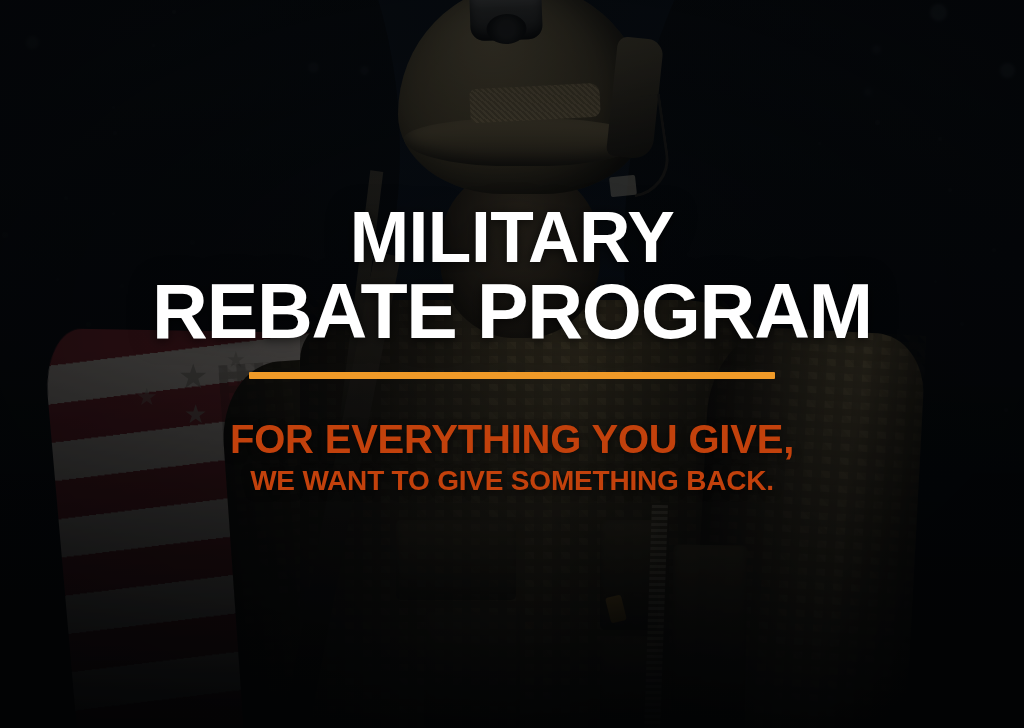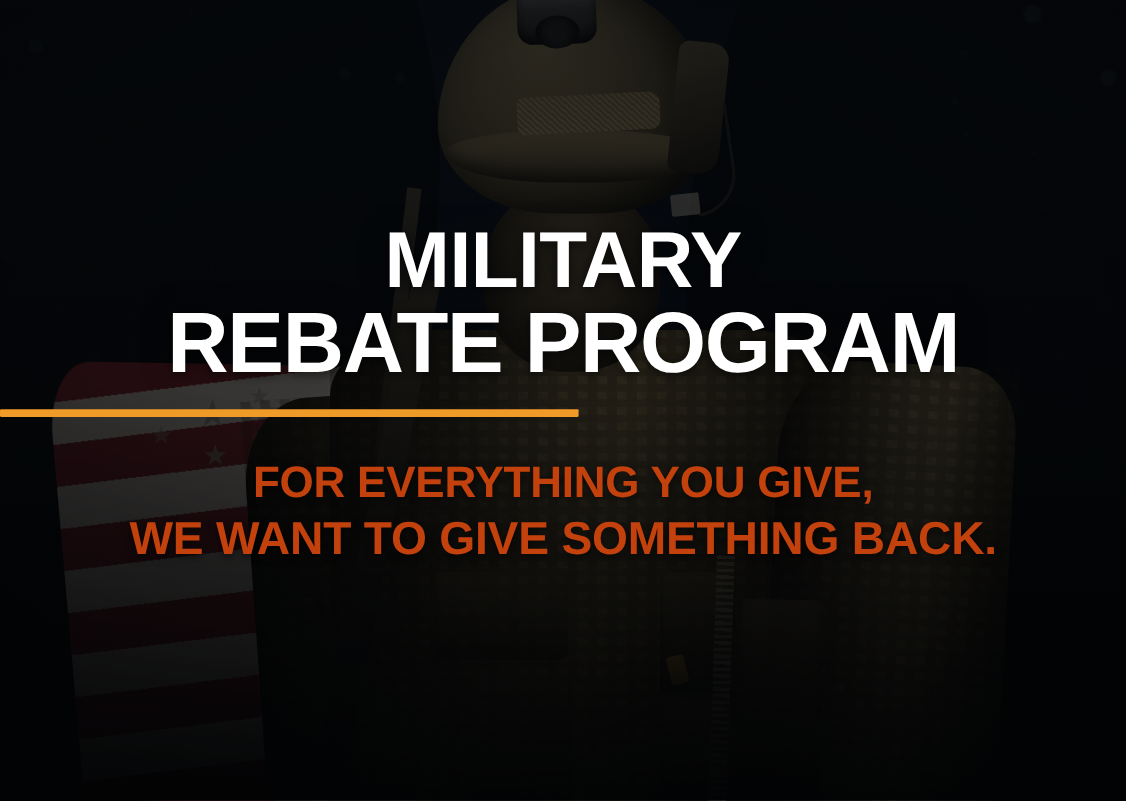--- a/index.html
+++ b/index.html
@@ -348,20 +348,21 @@
     background: rgba(6,9,13,.30);
     pointer-events: none;
   }
 
   
   .content {
     position: absolute;
     inset: 0;
     display: flex;
     flex-direction: column;
+    align-items: center;
     justify-content: flex-start;
     text-align: center;
   }
 
   .headline {
     margin: 0;
     padding: 0;
     color: #ffffff;
     font-family: "Liberation Sans", sans-serif;
     font-weight: 700;
@@ -391,21 +392,21 @@
     font-family: "Liberation Sans", sans-serif;
     font-weight: 700;
     font-size: 40px;
     line-height: 1.22;
     letter-spacing: -0.2px;
     text-transform: uppercase;
     text-shadow: 0 2px 8px rgba(0,0,0,.6);
     width: 100%;
   }
   .subhead .s1 { display: block; }
-  .subhead .s2 { display: block; font-size: 42px; }
+  .subhead .s2 { display: block; font-size: 28px; }
 </style>
 </head>
 <body>
 
 <div id="banner">
 
   <div class="photo">
     <div class="sky"></div>
 
     <div class="stars">

